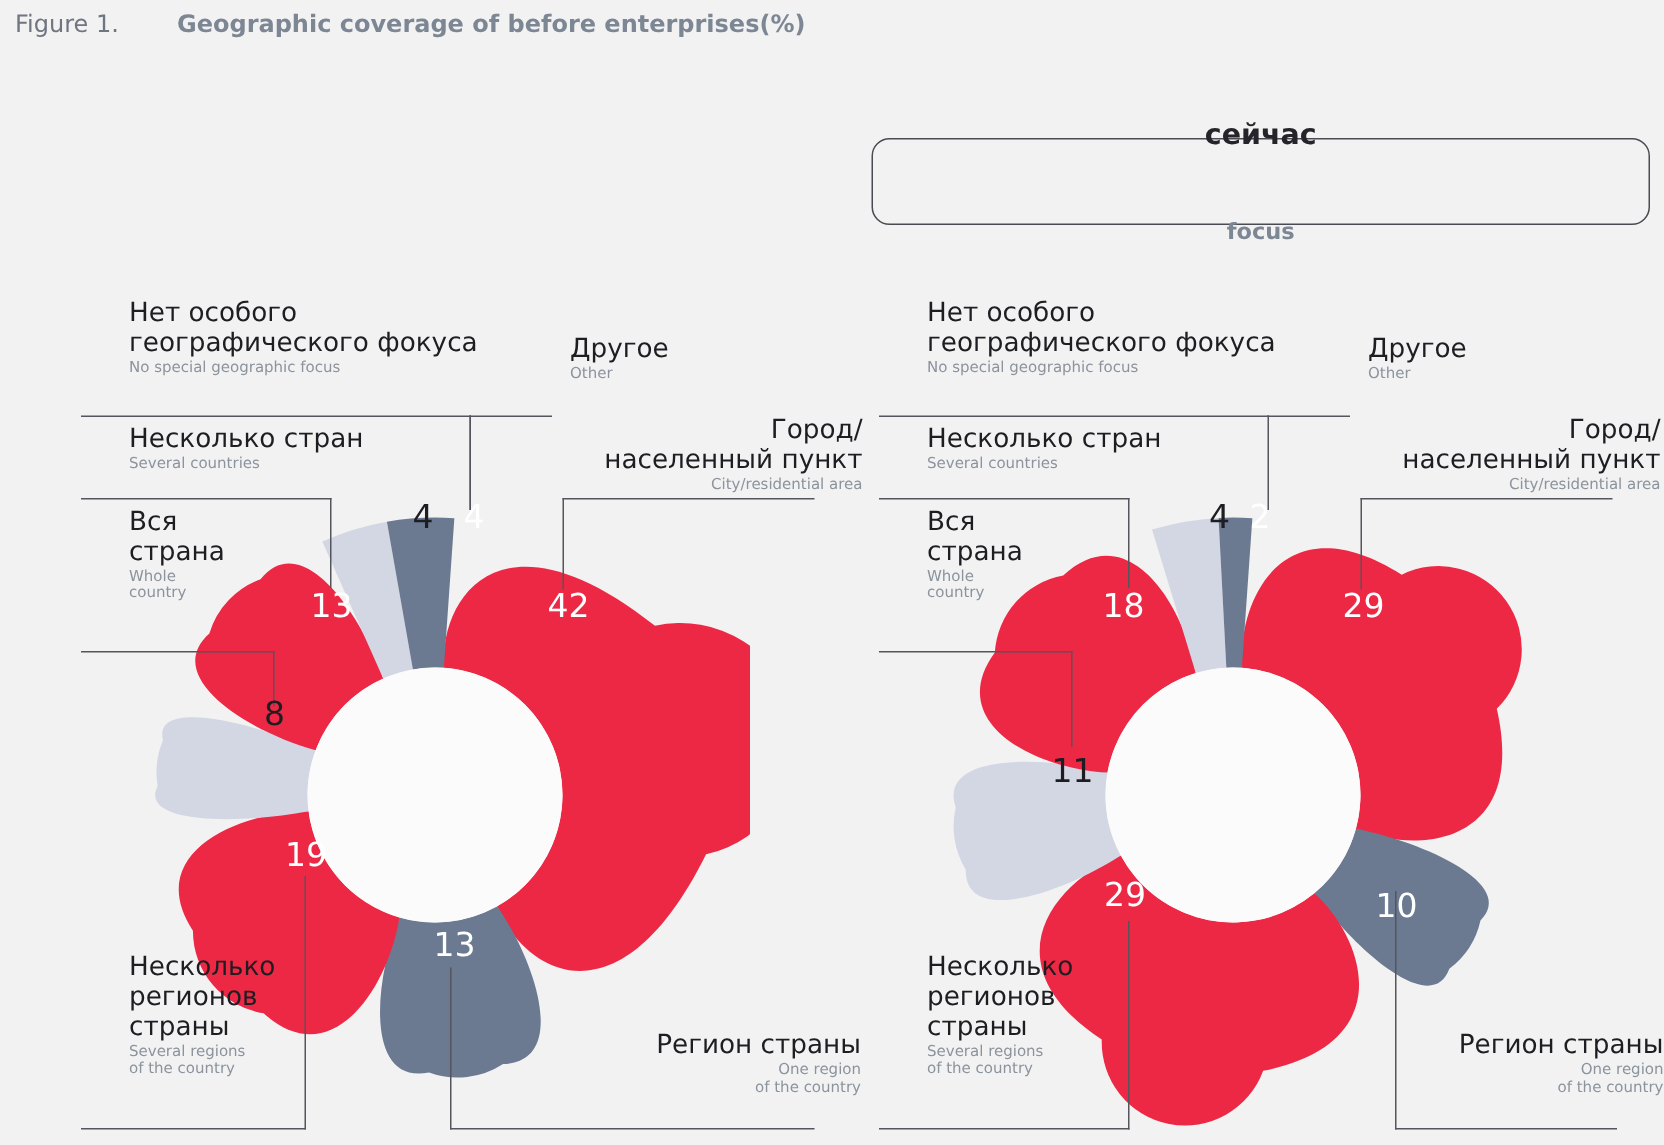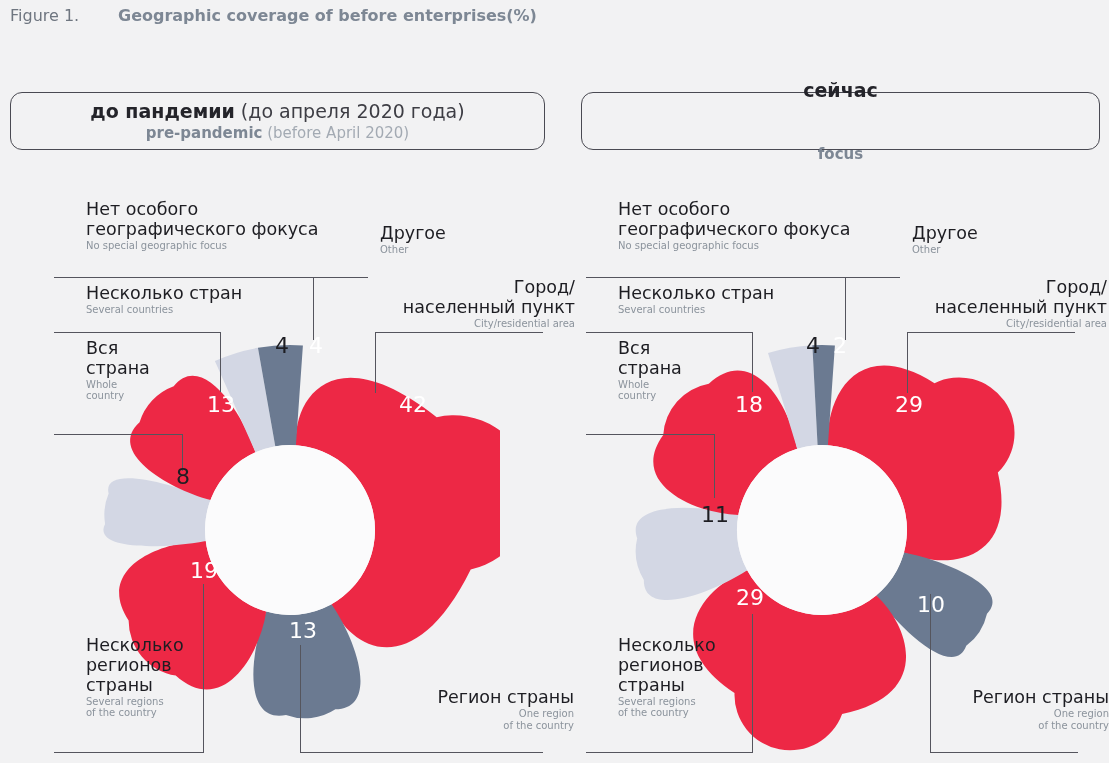--- a/index.html
+++ b/index.html
@@ -74,28 +74,20 @@
 
 <div id="root">
 
   <div class="fig-head">
     <div class="fig-line">
       <span class="fig-num-en">Figure 1.</span>
       <span class="fig-title-en">Geographic coverage of before enterprises(%)</span>
     </div>
   </div>
 
-  <div class="panel-box" id="box-left">
-    <div class="box-ru">
-      <b>до пандемии</b><span class="dim"> (до апреля 2020 года)</span>
-    </div>
-    <div class="box-en">
-      <b>pre-pandemic</b><span class="dim"> (before April 2020)</span>
-    </div>
-  </div>
 
   <div class="panel-box" id="box-right">
     <div class="box-ru">
       <b>сейчас</b><span class="dim"></span>
     </div>
     <div class="box-en">
       <b>focus</b><span class="dim"></span>
     </div>
   </div>
 
@@ -214,21 +206,21 @@
     <div class="ru">Город/
 населенный пункт</div>
     <div class="en">City/residential area</div>
   </div>
   <div class="ldr h" style="left:375px; top:332px; width:168px;"></div>
   <div class="ldr v" style="left:375px; top:332px; height:61px;"></div>
 
   <div class="val light" style="left:207px; top:394px;">13</div>
   <div class="val dark" style="left:275px; top:335px;">4</div>
   <div class="val light" style="left:309px; top:335px;">4</div>
-  <div class="val light" style="left:365px; top:394px;margin-left:34px;">42</div>
+  <div class="val light" style="left:365px; top:394px;">42</div>
   <div class="val dark" style="left:176px; top:466px;">8</div>
   <div class="val light" style="left:190px; top:560px;">19</div>
   <div class="val light" style="left:289px; top:620px;">13</div>
 
   <div class="lab" style="left:586px; top:200px; width:270px;">
     <div class="ru">Нет особого
 географического фокуса</div>
     <div class="en">No special geographic focus</div>
   </div>
   <div class="ldr h" style="left:586px; top:277px; width:260px;"></div>

